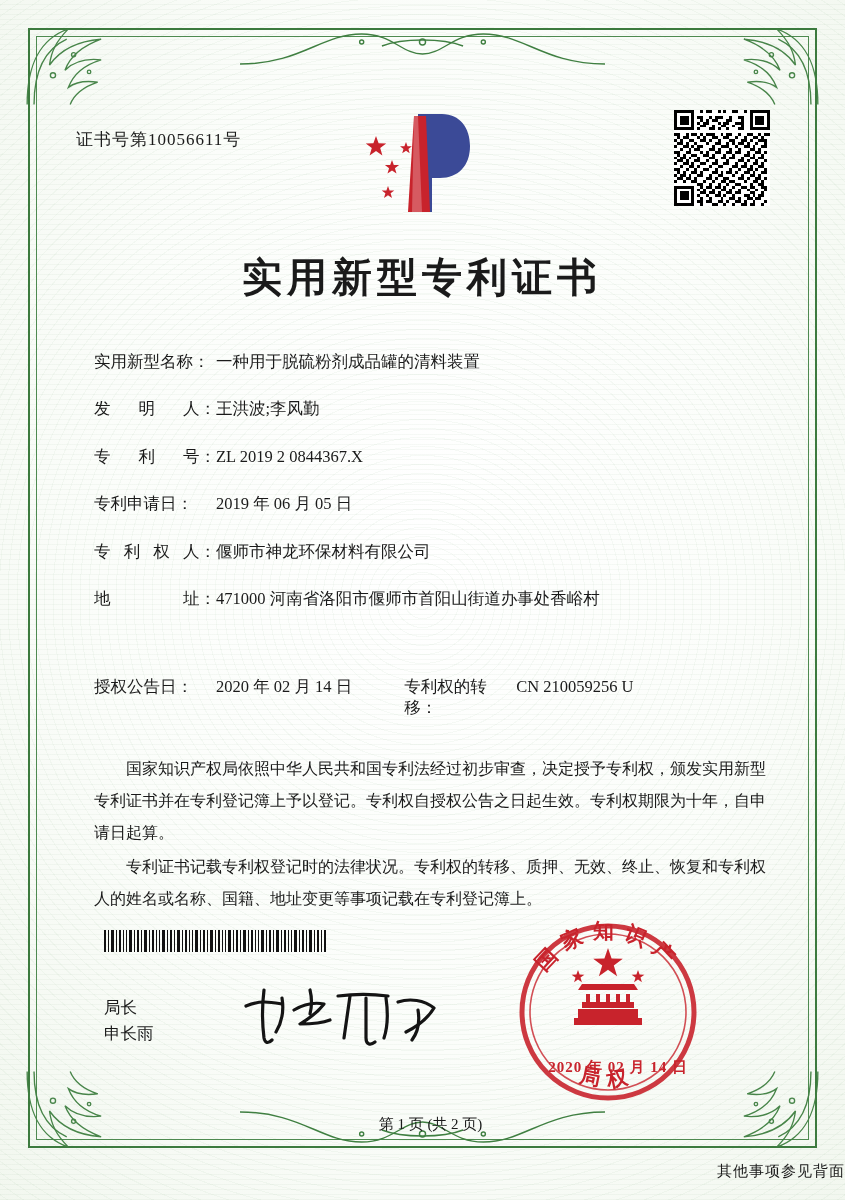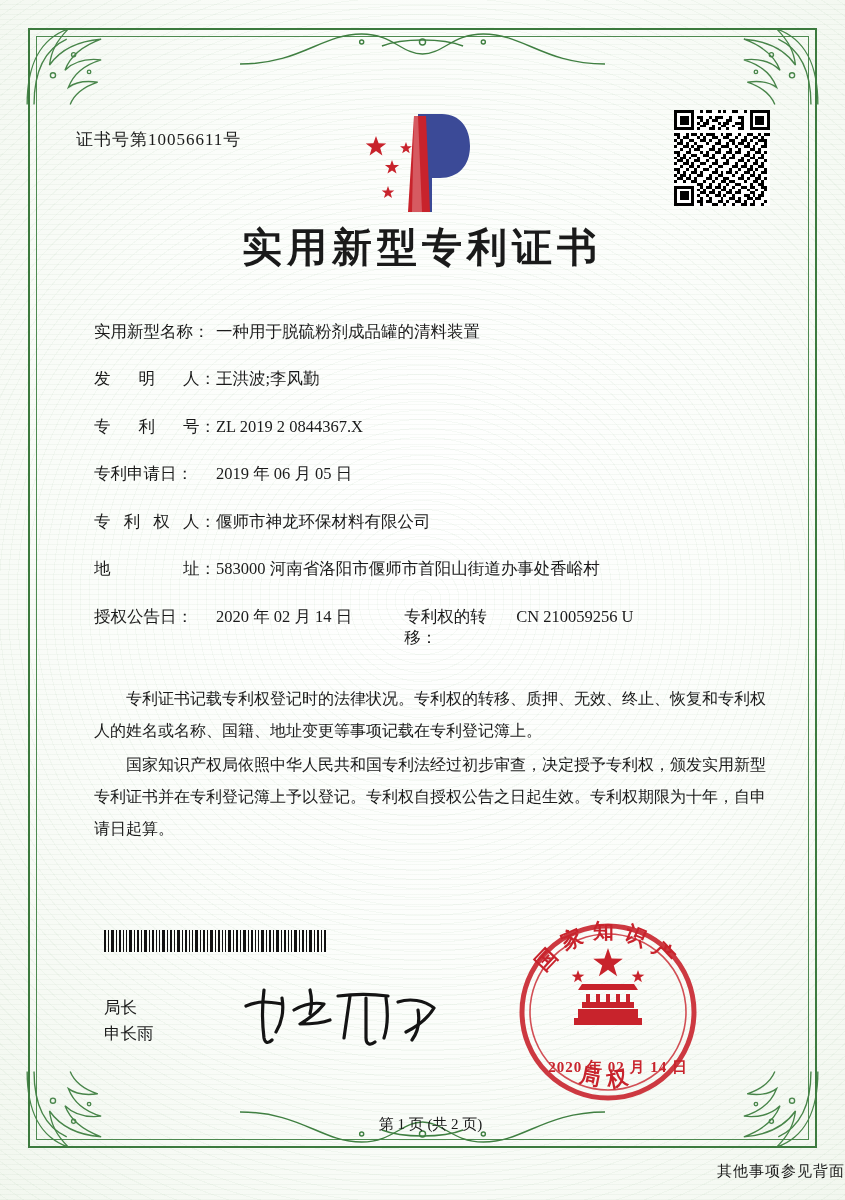--- a/index.html
+++ b/index.html
@@ -115,20 +115,21 @@
     top: 10px;
     width: 96px;
     height: 96px;
   }
 
   .doc-title {
     text-align: center;
     font-size: 40px;
     font-weight: bold;
     letter-spacing: 5px;
+    margin-top: 30px;
     margin-bottom: 10px;
     font-family: "DejaVu Serif", "Liberation Serif", serif;
   }
 
   .fields {
     margin-top: 46px;
     padding-left: 22px;
   }
   .field-row {
     display: flex;
@@ -144,21 +145,21 @@
   }
   .field-label.spread {
     display: flex;
     justify-content: space-between;
     width: 122px;
   }
   .field-label.spread span { display: inline-block; }
   .field-value {
     flex: 1 1 auto;
   }
-  .field-row.two-col .field-label { width: 122px; }
+  .field-row.two-col .field-label { width: 122px; margin-top: 40px; }
   .field-row.two-col .second-label {
     flex: 0 0 auto;
     width: 112px;
     margin-left: 52px;
   }
 
   .paragraphs {
     margin-top: 34px;
     padding-left: 22px;
     padding-right: 6px;
@@ -639,35 +640,35 @@
           <span>人：</span>
         </div>
         <div class="field-value">偃师市神龙环保材料有限公司</div>
       </div>
 
       <div class="field-row">
         <div class="field-label spread">
           <span>地</span>
           <span>址：</span>
         </div>
-        <div class="field-value">583000 河南省洛阳市偃师市首阳山街道办事处香峪村</div>
+        <div class="field-value">471000 河南省洛阳市偃师市首阳山街道办事处香峪村</div>
       </div>
 
       <div class="field-row two-col">
         <div class="field-label">授权公告日：</div>
         <div style="flex:0 0 auto;">2020 年 02 月 14 日</div>
         <div class="second-label">专利权的转移：</div>
         <div style="flex:1 1 auto;">CN 210059256 U</div>
       </div>
 
     </div>
 
     <div class="paragraphs">
+      <p class="para">国家知识产权局依照中华人民共和国专利法经过初步审查，决定授予专利权，颁发实用新型专利证书并在专利登记簿上予以登记。专利权自授权公告之日起生效。专利权期限为十年，自申请日起算。</p>
       <p class="para">专利证书记载专利权登记时的法律状况。专利权的转移、质押、无效、终止、恢复和专利权人的姓名或名称、国籍、地址变更等事项记载在专利登记簿上。</p>
-      <p class="para">国家知识产权局依照中华人民共和国专利法经过初步审查，决定授予专利权，颁发实用新型专利证书并在专利登记簿上予以登记。专利权自授权公告之日起生效。专利权期限为十年，自申请日起算。</p>
     </div>
   </div>
 
   <div class="barcode">
     <svg viewBox="0 0 222 22" shape-rendering="crispEdges">
       <g fill="#111">
         <rect x="0" y="0" width="2" height="22"></rect>
           <rect x="4" y="0" width="1" height="22"></rect>
         <rect x="7" y="0" width="3" height="22"></rect>
           <rect x="12" y="0" width="1" height="22"></rect>

